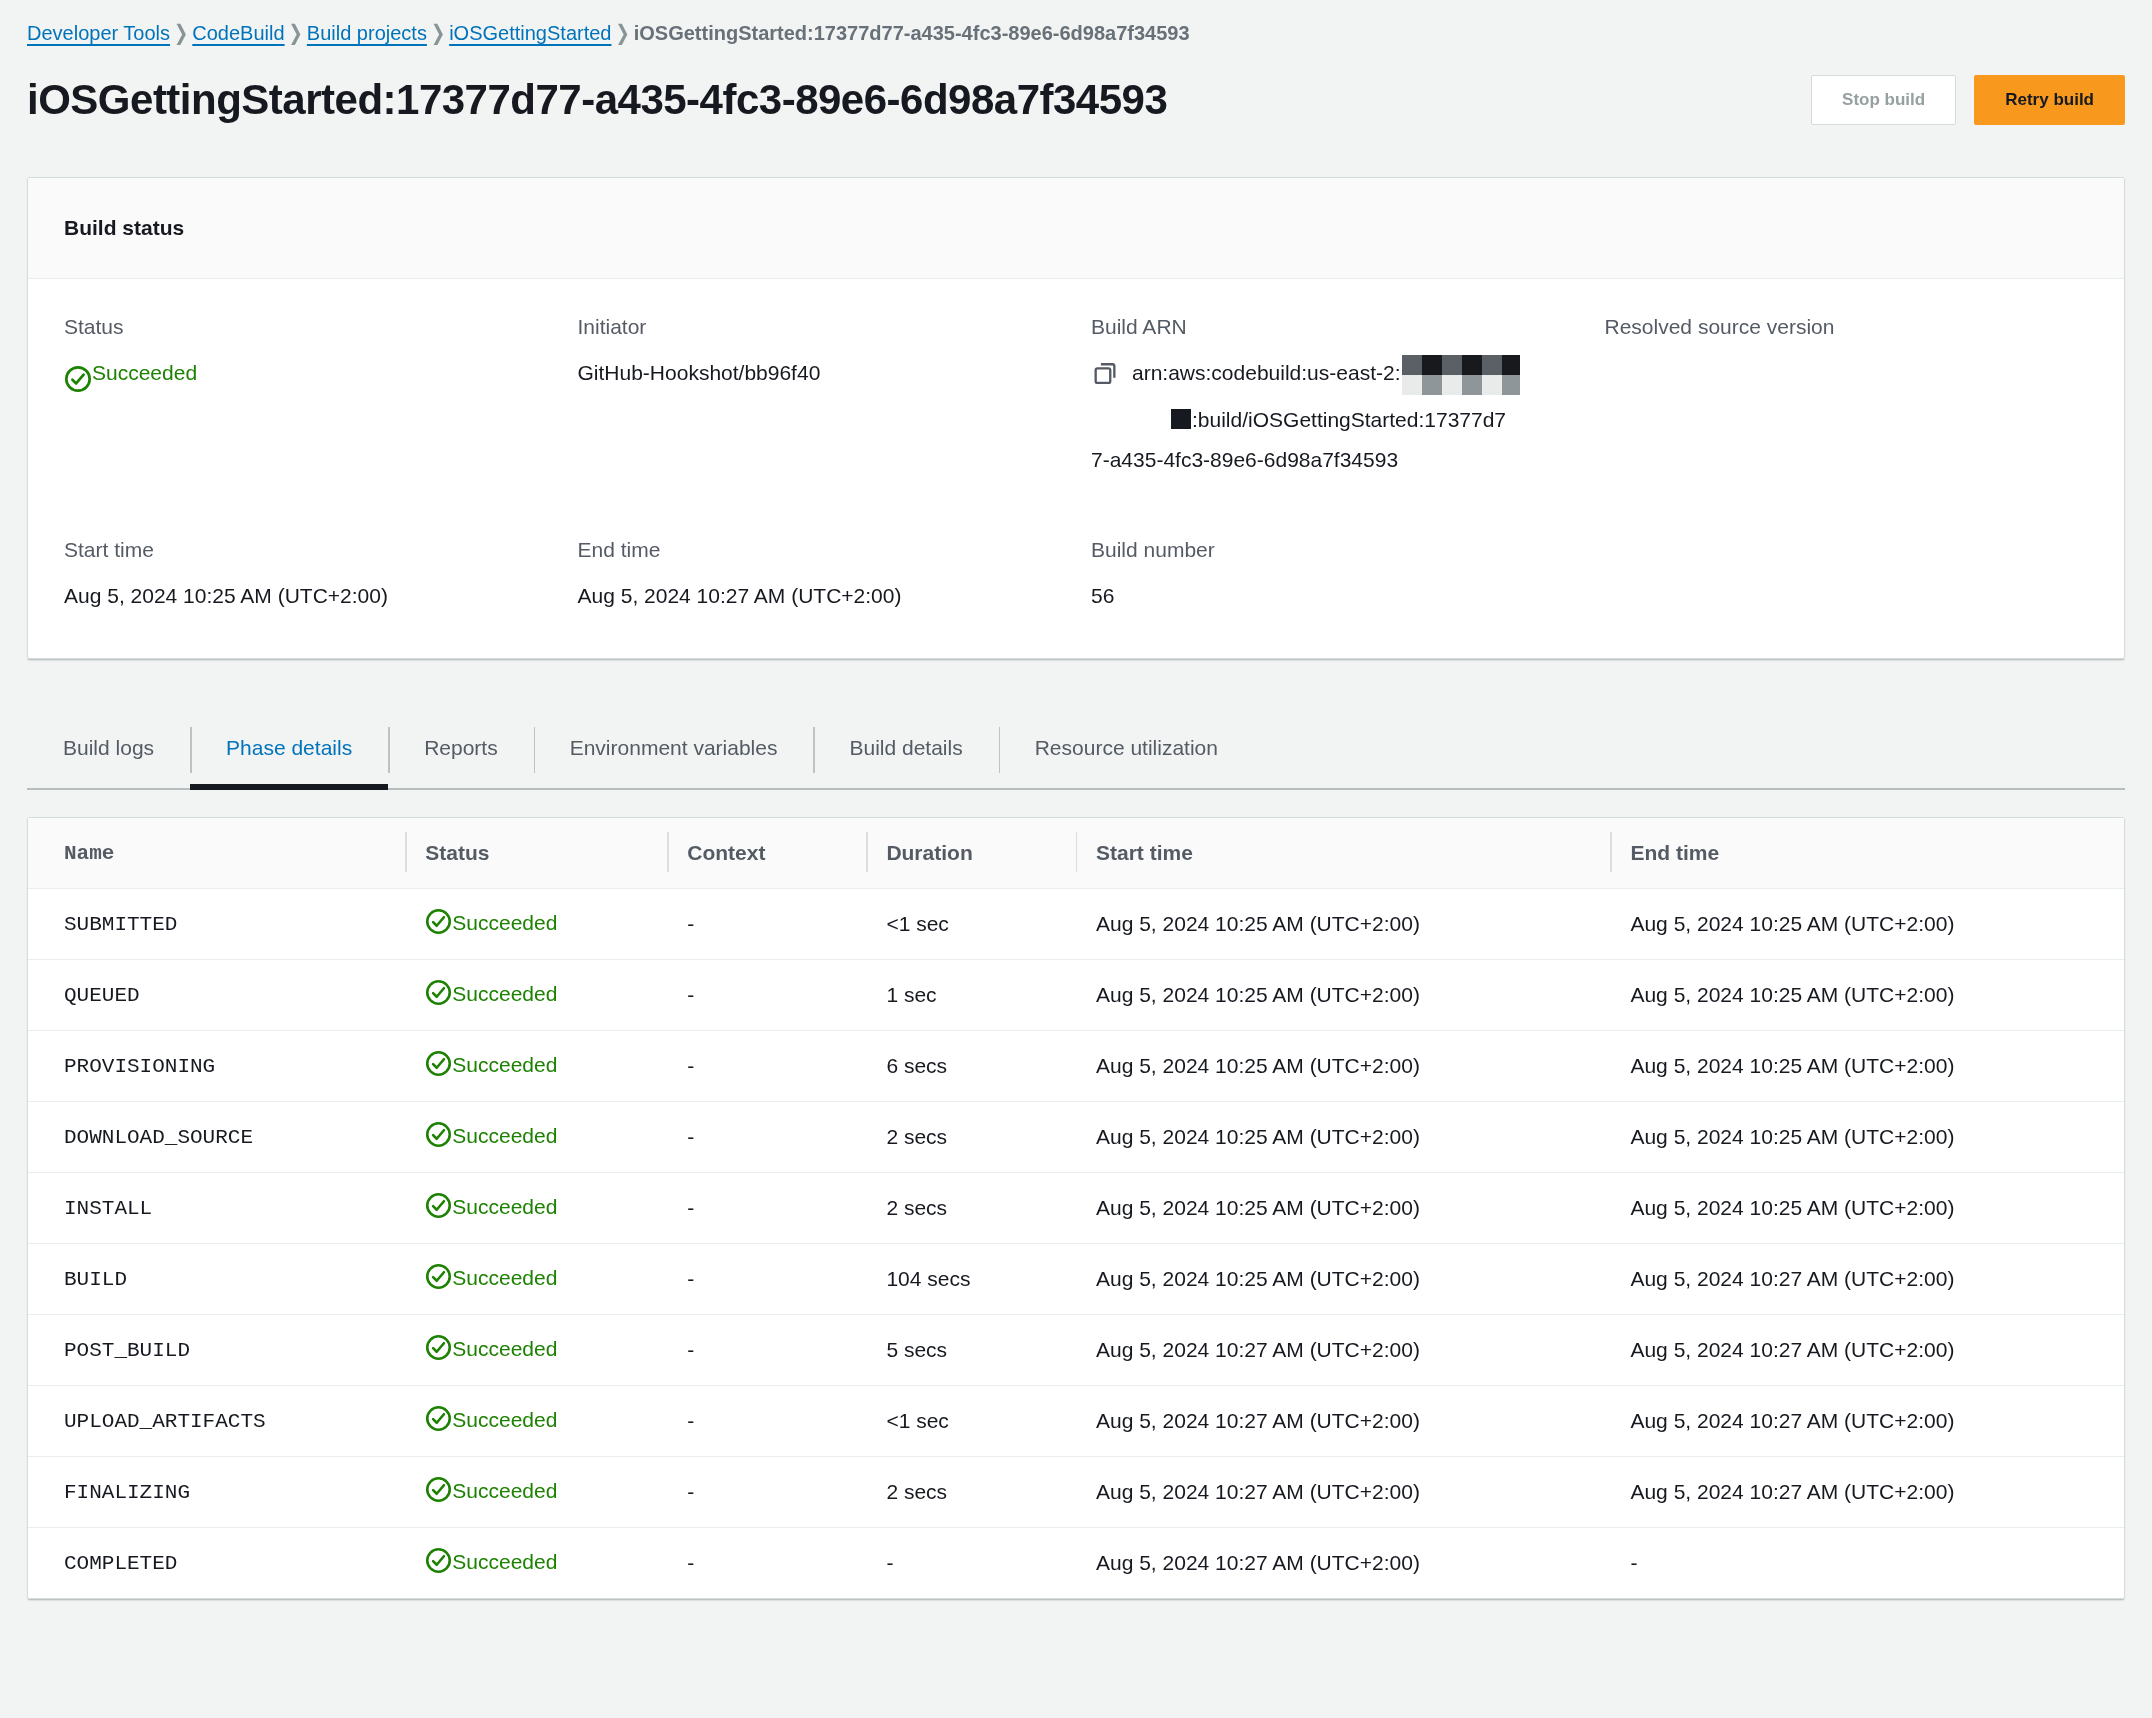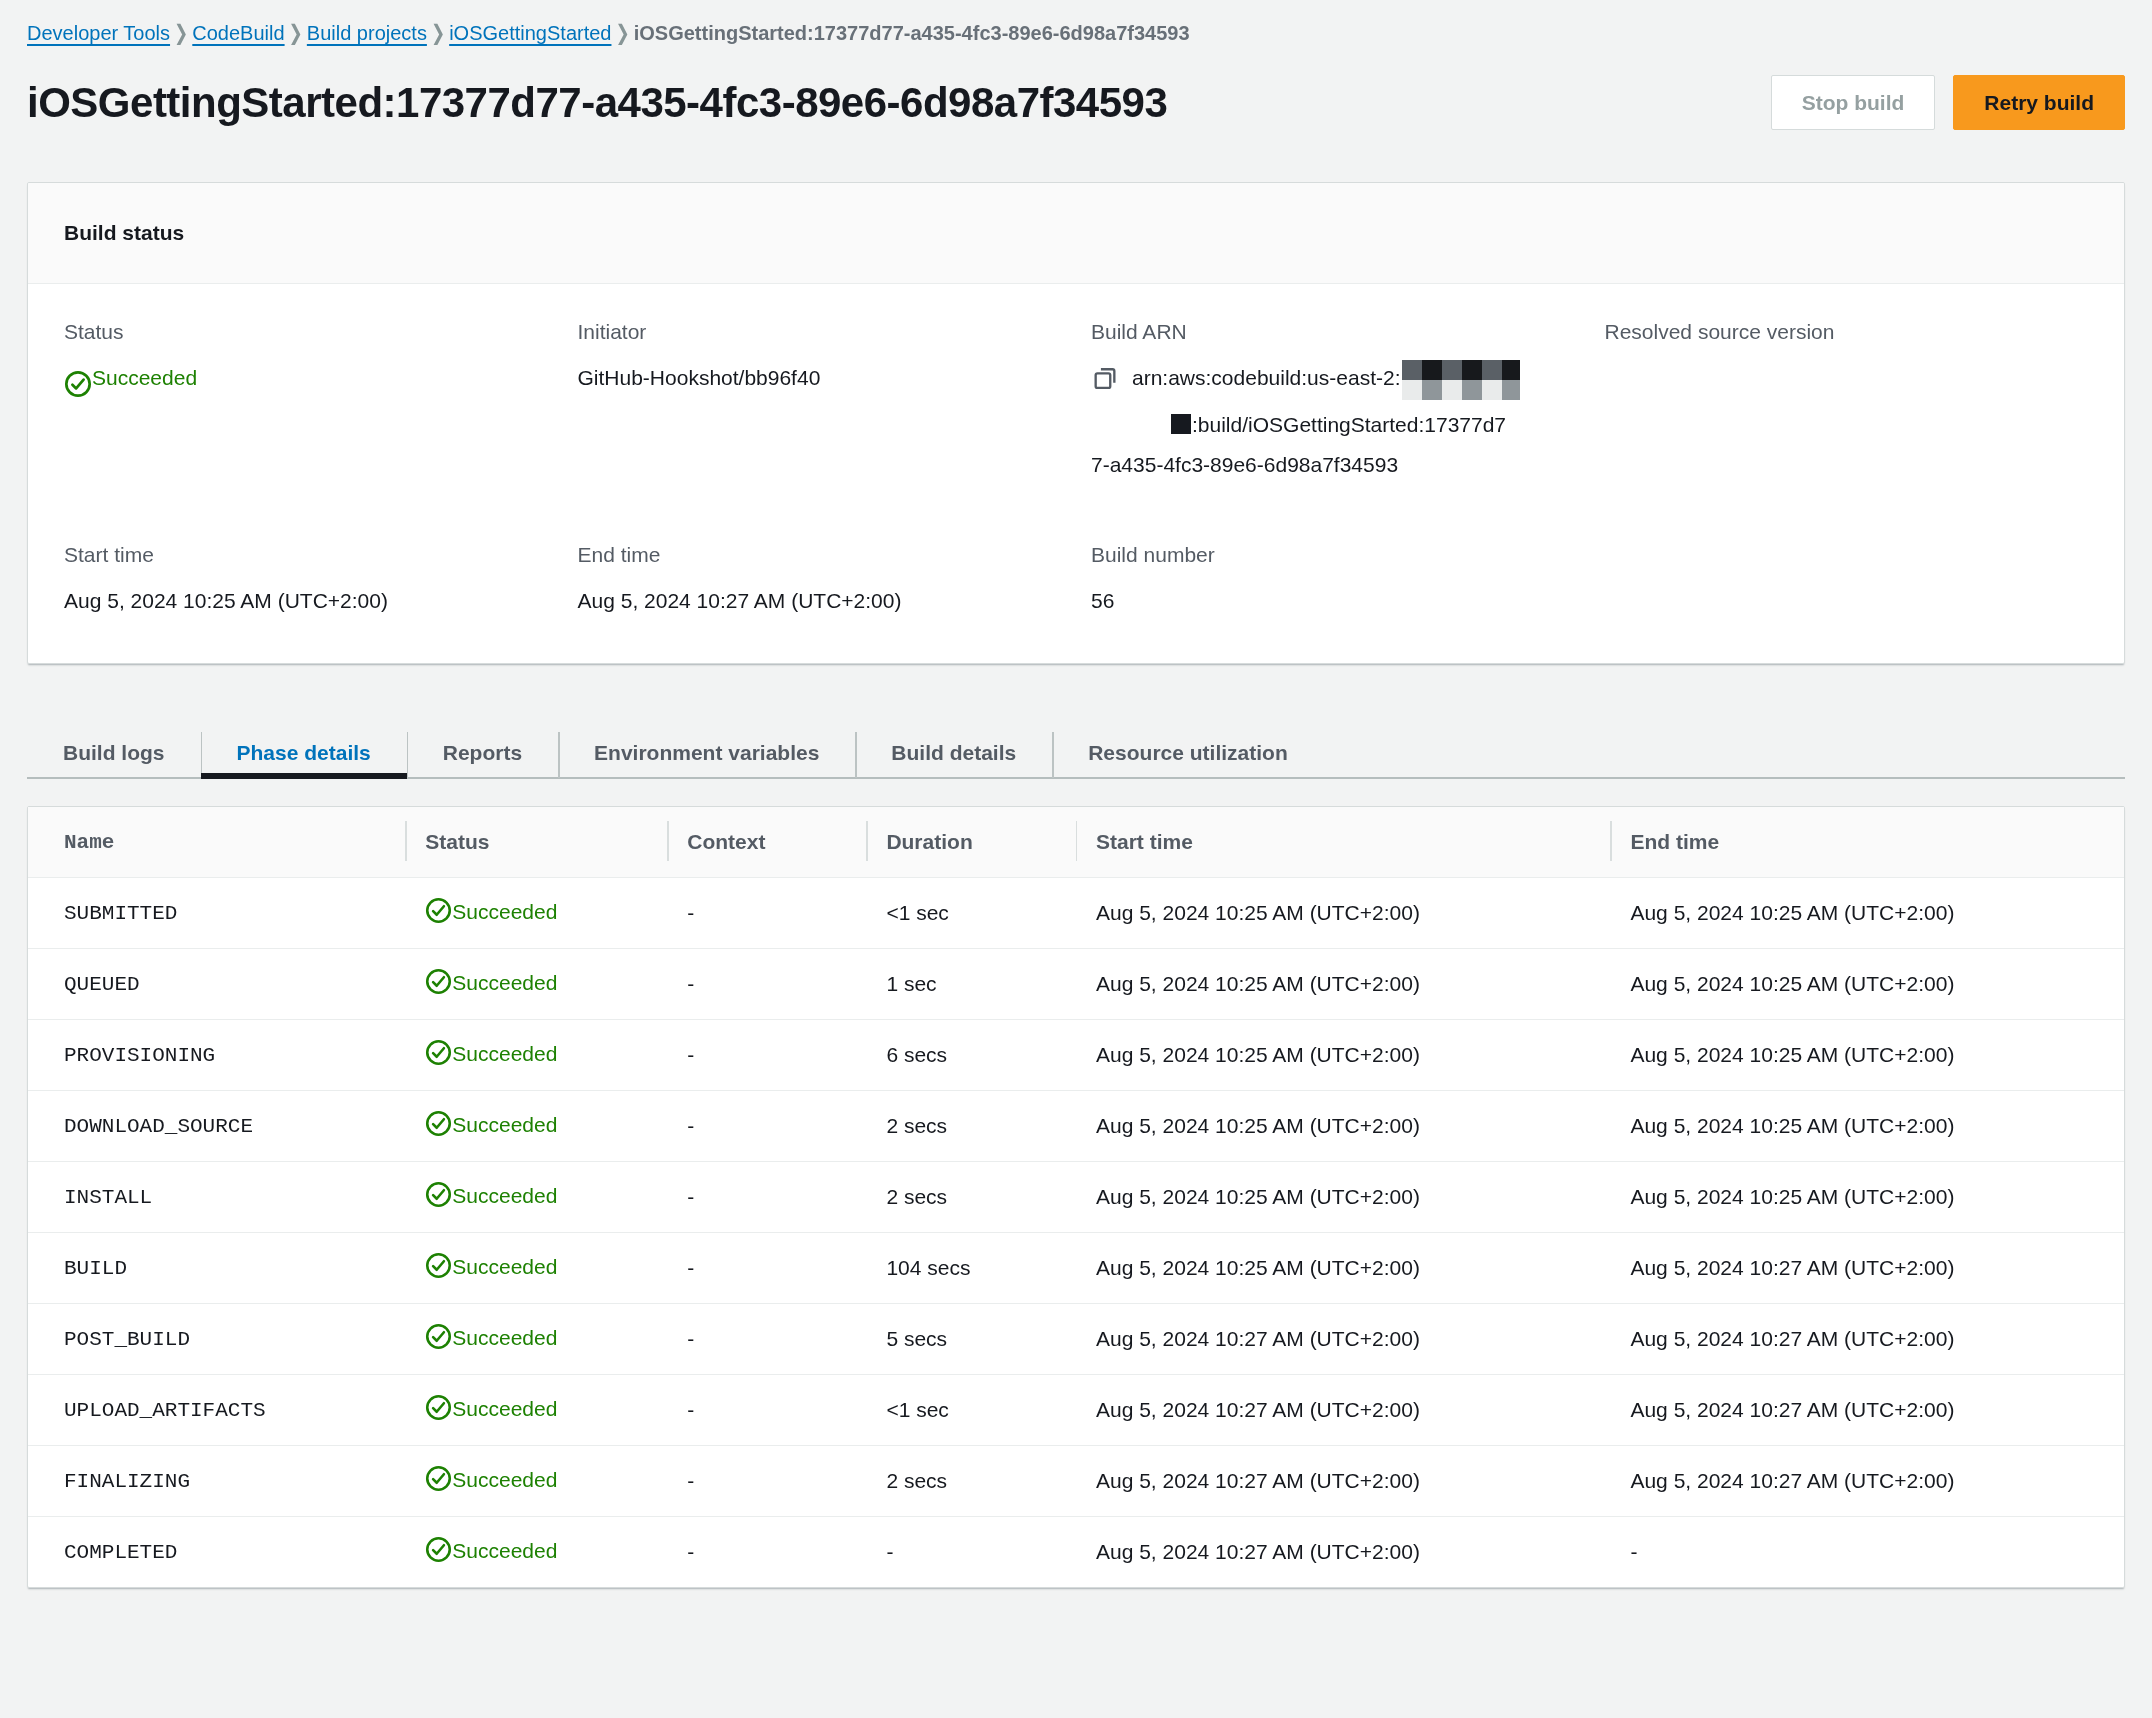--- a/index.html
+++ b/index.html
@@ -14,21 +14,21 @@
   
   .breadcrumb { display:flex; align-items:center; gap:4px; font-size:20px; }
   .breadcrumb a { color:#0073bb; text-decoration:underline; text-underline-offset:4px; }
   .crumb-sep { color:#879596; font-size:17px; transform:scaleY(1.25); display:inline-block; }
   .crumb-current { color:#687078; font-weight:700; }
 
   
   .title-row { display:flex; justify-content:space-between; align-items:center; margin-top:30px; }
   h1.page-title { margin:0; font-size:42px; font-weight:700; letter-spacing:-0.5px; color:#16191f; }
   .actions { display:flex; gap:18px; }
-  .btn { font-family:inherit; font-size:21px; font-weight:700; padding:14px 30px;
+  .btn { font-family:inherit; font-size:17px; font-weight:700; padding:14px 30px;
          border-radius:2px; cursor:pointer; line-height:1.2; }
   .btn-secondary { background:#ffffff; border:1.5px solid #d5dbdb; color:#95a0a1; }
   .btn-primary   { background:#f8991d; border:1.5px solid #f8991d; color:#16191f; }
 
   
   .panel { background:#fff; border:1px solid #d6dbdb; border-radius:2px; margin-top:52px;
            box-shadow:0 2px 2px -1px rgba(0,28,36,.3); }
   .panel-header { background:#fafafa; border-bottom:1.5px solid #eaeded; padding:38px 36px;
                   font-size:21px; font-weight:700; border-radius:2px 2px 0 0; }
   .panel-body { padding:36px 36px 42px; }
@@ -44,21 +44,21 @@
   .indent2 { margin-left:32px;padding-left:48px; }
   .redact-wide { display:inline-block; width:118px; height:40px; vertical-align:middle; margin-left:2px;
     background:repeating-conic-gradient(#17191c 0% 25%, #8f969a 25% 50%, #e9ebeb 50% 75%, #5a6066 75% 100%);
     background-size:40px 40px; }
   .redact-small { display:inline-block; width:20px; height:20px; background:#16191f;
     vertical-align:-2px; margin-right:1px; }
   .break-val { max-width:395px; word-break:break-all; }
 
   
   .tabs { display:flex; list-style:none; margin:68px 0 0; padding:0; border-bottom:2px solid #b5bdbd; }
-  .tab { position:relative; padding:9px 36px 12px; font-weight:700; color:#545b64; cursor:pointer; }
+  .tab { position:relative; padding:9px 36px 28px; font-weight:400; color:#545b64; cursor:pointer; }
   .tab + .tab::before { content:""; position:absolute; left:0; top:0; width:1.5px; height:46px; background:#bcc3c3; }
   .tab.active { color:#0073bb; }
   .tab.active::after { content:""; position:absolute; left:0; right:0; bottom:-2px; height:6px; background:#16191f; }
 
   
   .table-panel { margin-top:27px; }
   table.phases { width:100%; border-collapse:collapse; }
   .phases th, .phases td { text-align:left; padding:0 20px; font-size:21px; }
   .phases th:first-child, .phases td:first-child { padding-left:36px;font-family:Liberation Mono, monospace; }
   .phases thead th { position:relative; height:70px; color:#545b64; font-weight:700; background:#fafafa; }

